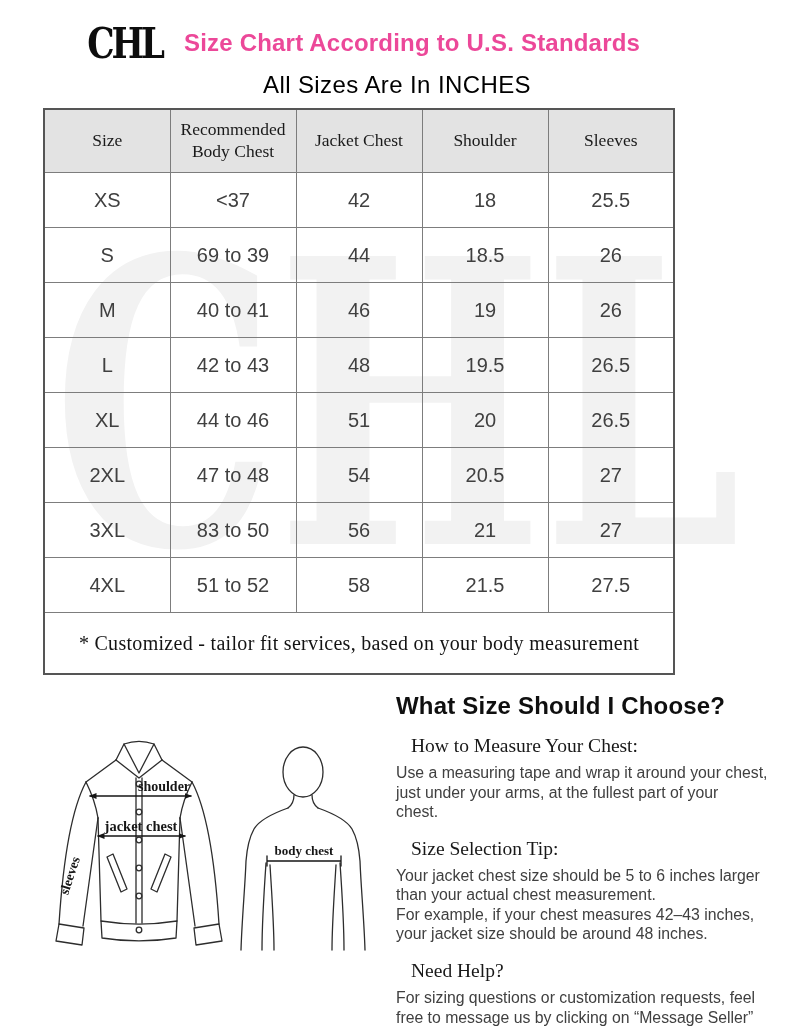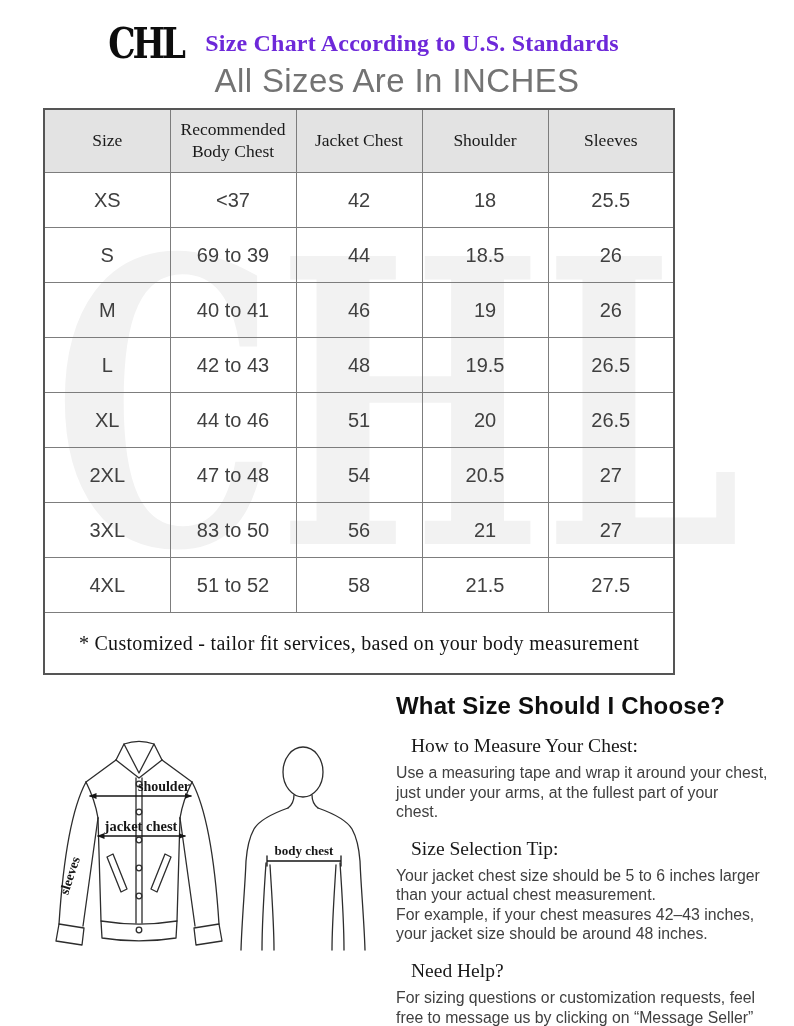--- a/index.html
+++ b/index.html
@@ -10,24 +10,24 @@
   }
   
   .header{position:absolute;top:25px;left:0;width:794px;text-align:center;}
   .title-row{display:flex;align-items:center;justify-content:center;gap:13px;transform:translateX(-38px);}
   .logo{
     display:inline-block;font-family:"DejaVu Serif",serif;font-weight:bold;
     font-size:43px;line-height:.85;letter-spacing:-4px;transform:scaleX(.8);transform-origin:center;
     color:#0d0d0d;
   }
   .main-title{
-    margin:0;font-family:Liberation Serif, serif;font-weight:bold;font-size:24px;color:#6d28d9;
+    margin:0;font-family:Liberation Sans, sans-serif;font-weight:bold;font-size:24px;color:#ec4899;
     letter-spacing:.2px;line-height:1.1;
   }
-  .subtitle{margin-top:0;font-size:33px;letter-spacing:.4px;color:#737373;}
+  .subtitle{margin-top:9px;font-size:24px;letter-spacing:.4px;color:#000000;}
 
   
   .table-wrap{position:absolute;left:43px;top:108px;width:708px;height:564px;}
   .watermark-svg{position:absolute;left:8px;top:136px;width:692px;height:322px;z-index:0;}
   table.size-table{
     position:relative;z-index:1;width:632px;border-collapse:collapse;table-layout:fixed;
     border:2px solid #555555;
   }
   table.size-table th,table.size-table td{border:1px solid #7d7d7d;text-align:center;vertical-align:middle;padding:0 4px;}
   table.size-table th{

